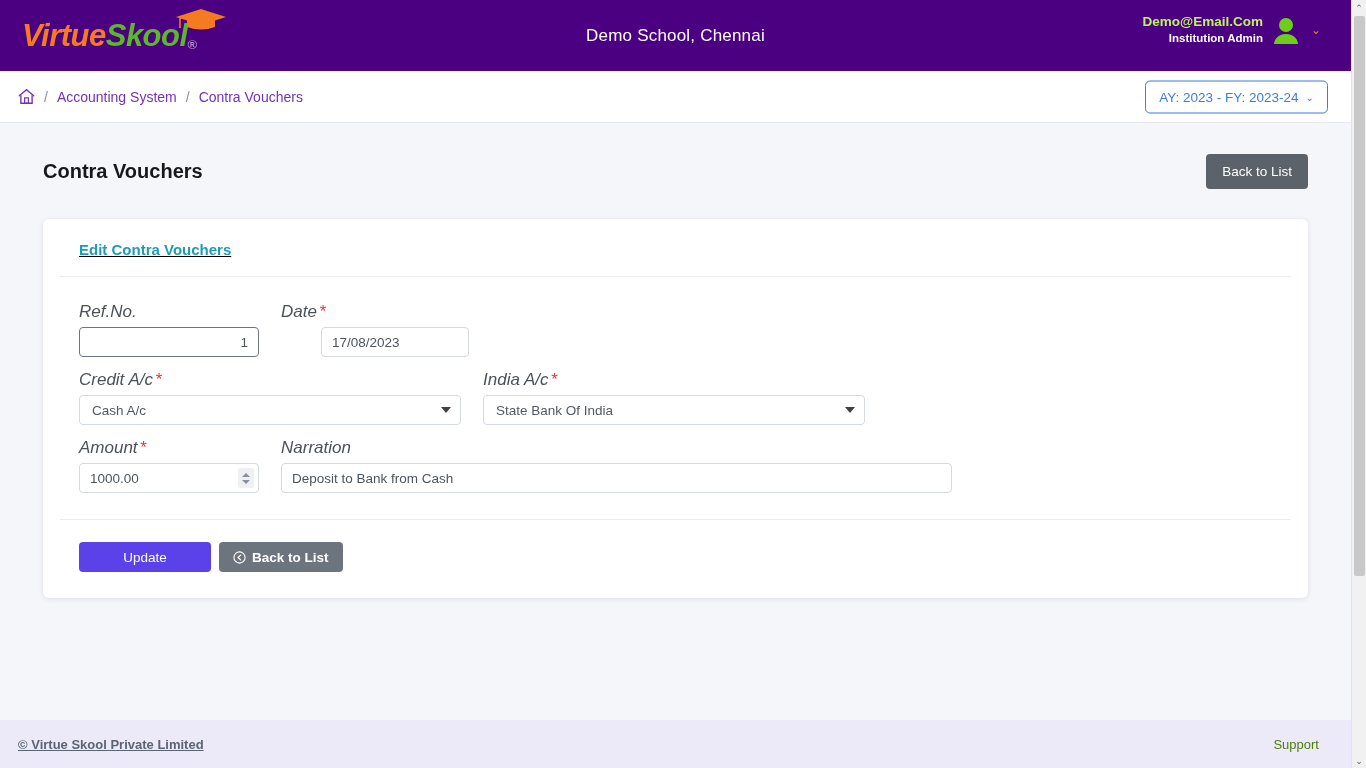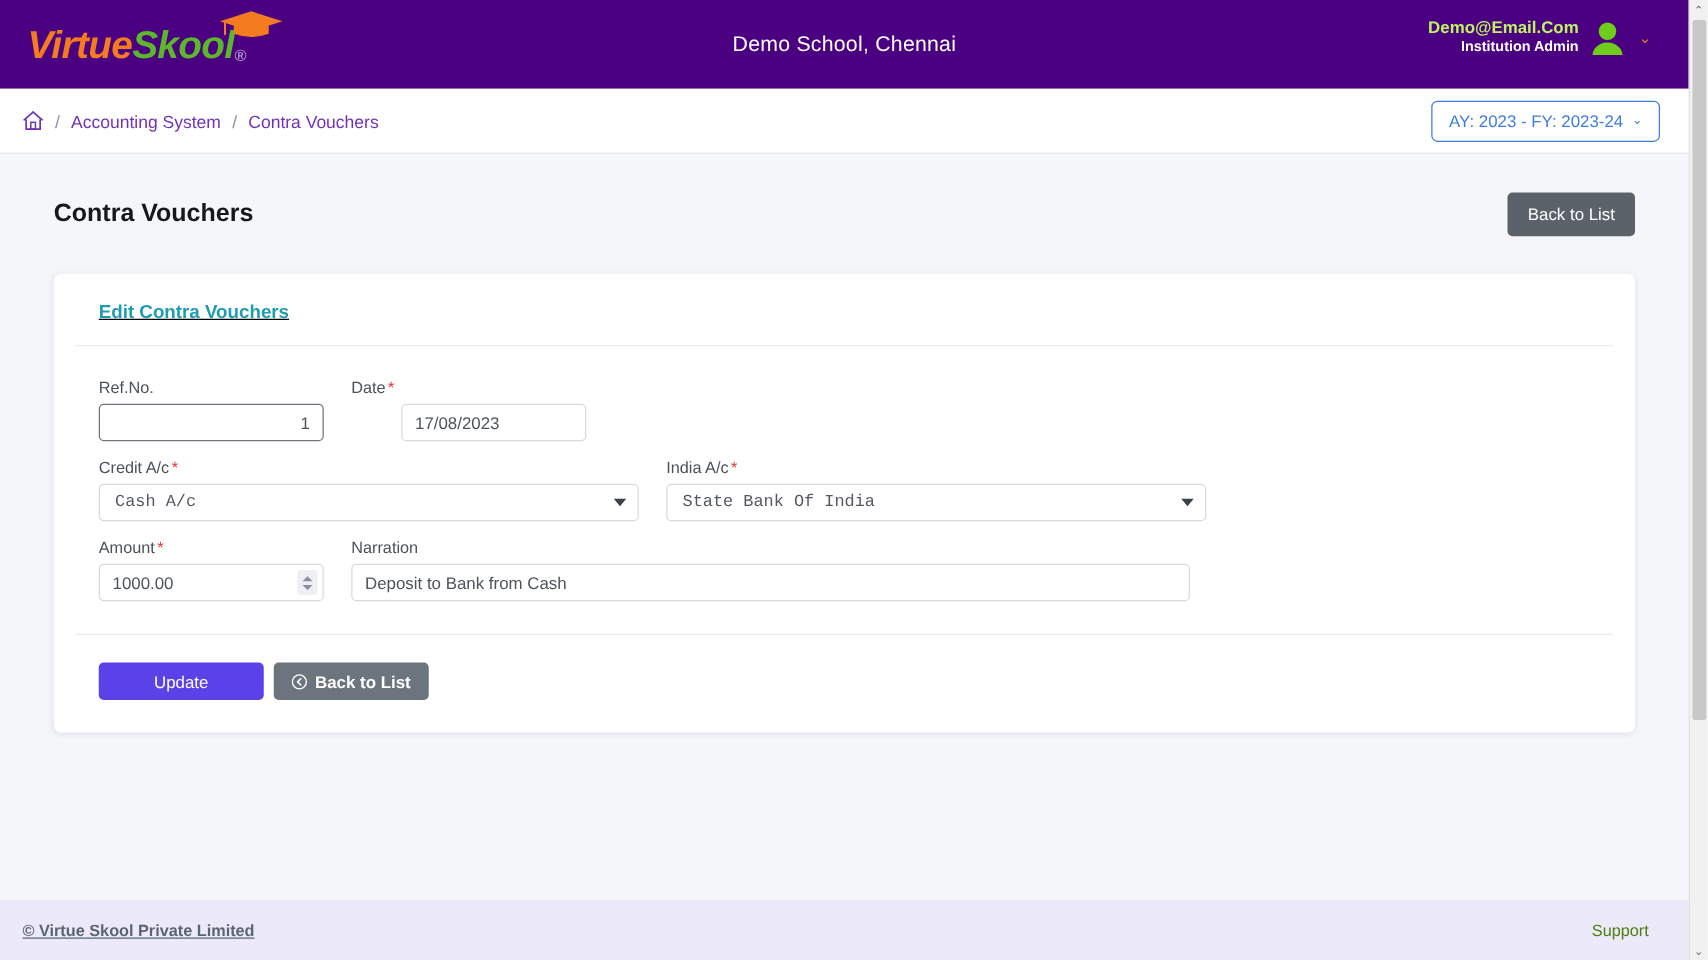--- a/index.html
+++ b/index.html
@@ -182,44 +182,45 @@
   .card-divider { height: 1px; background: #e9ecef; margin: 0 17px; }
 
   .form-body { padding: 26px 36px 0 36px; }
   .row {
     display: flex;
     gap: 22px;
     margin-bottom: 14px;
   }
   .field { display: flex; flex-direction: column; }
   .field-label {
-    font-size: 13px;
+    font-size: 17px;
     color: #4c5158;
     margin-bottom: 7px;
     line-height: 1;
+    font-style: italic;
   }
   .req { color: #e5383b; margin-left: 2px; }
 
   .inp {
     height: 30px;
     border: 1px solid #d5d9e0;
     border-radius: 4px;
     font-size: 13.5px;
     color: #4e545c;
     padding: 0 10px;
     background: #ffffff;
     font-family: "Liberation Sans", sans-serif;
     outline: none;
   }
   .inp-strong { border-color: #6f757e; }
   .inp-num { text-align: right; padding-right: 10px; }
 
   .w-ref   { width: 180px; }
   .w-date  { width: 148px; margin-left: 40px; }
-  .w-sel   { width: 432px; font-family: Liberation Mono, monospace; }
+  .w-sel   { width: 382px; }
   .w-narr  { width: 671px; }
 
   
   .sel-wrap { position: relative; }
   .sel {
     height: 30px;
     width: 100%;
     border: 1px solid #d5d9e0;
     border-radius: 4px;
     background: #ffffff;

